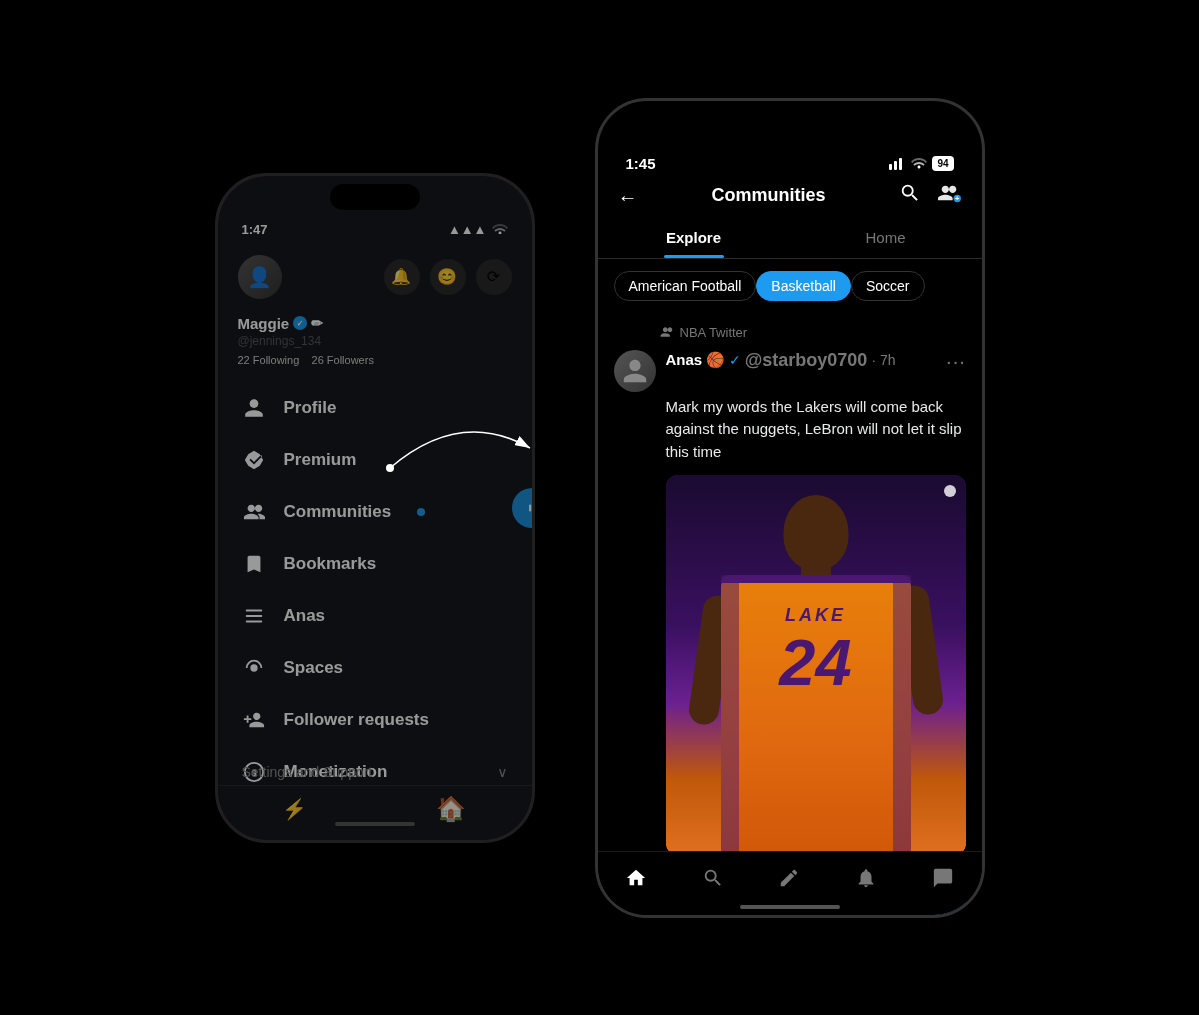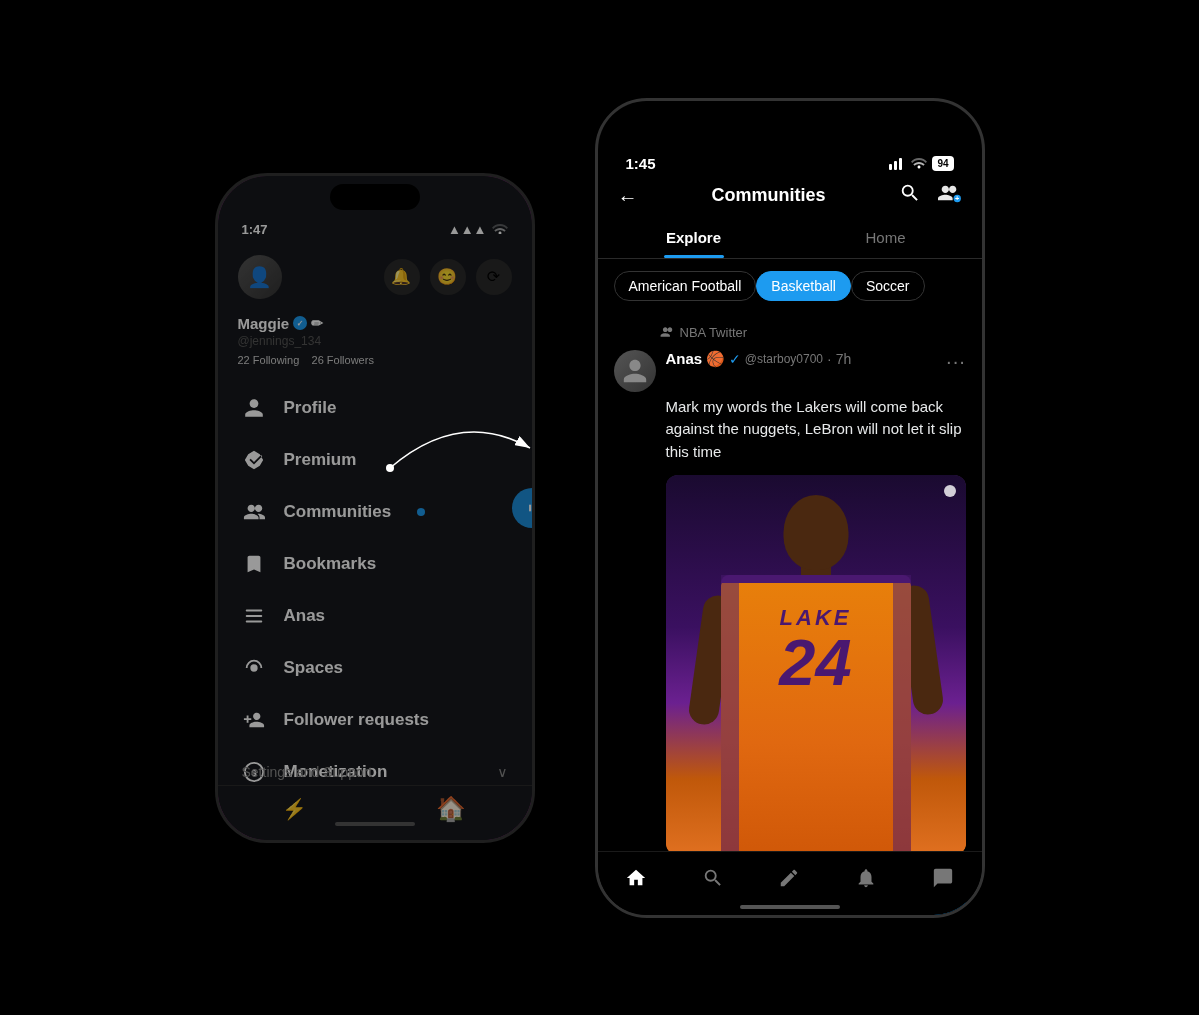--- a/index.html
+++ b/index.html
@@ -389,21 +389,22 @@
     }
 
     .tweet-name {
       color: #fff;
       font-size: 15px;
       font-weight: 700;
     }
 
     .tweet-handle {
       color: #777;
-      font-size: 12px;
+      font-size: 18px;
+      font-weight: bold;
     }
 
     .tweet-time {
       color: #777;
       font-size: 14px;
     }
 
     .tweet-menu {
       margin-left: auto;
       color: #777;
@@ -812,21 +813,21 @@
             <div style="position:absolute;inset:0;background:linear-gradient(180deg,#1a0a30 0%,#3a1060 40%,#6b2090 60%,#c0580a 80%,#e07020 100%);"></div>
 
             <div style="position:absolute;bottom:0;left:50%;transform:translateX(-50%);width:260px;height:370px;">
 
               <div style="position:absolute;top:10px;left:50%;transform:translateX(-50%);width:65px;height:75px;background:#4a2810;border-radius:50% 50% 45% 45%;z-index:3;"></div>
 
               <div style="position:absolute;top:78px;left:50%;transform:translateX(-50%);width:30px;height:25px;background:#4a2810;z-index:2;"></div>
 
               <div style="position:absolute;top:90px;left:50%;transform:translateX(-50%);width:190px;height:280px;background:linear-gradient(180deg,#e8800a 0%,#e06810 60%,#d05808 100%);border-radius:12px 12px 0 0;z-index:2;">
 
-                <div style="position:absolute;top:30px;left:50%;transform:translateX(-50%);font-size:22px;font-weight:900;color:#4a1870;font-style:italic;letter-spacing:3px;white-space:nowrap;">LAKE</div>
+                <div style="position:absolute;top:30px;left:50%;transform:translateX(-50%);font-size:18px;font-weight:900;color:#4a1870;font-style:italic;letter-spacing:3px;white-space:nowrap;">LAKE</div>
 
                 <div style="position:absolute;top:55px;left:50%;transform:translateX(-50%);font-size:65px;font-weight:900;color:#4a1870;font-style:italic;line-height:1;">24</div>
 
                 <div style="position:absolute;top:0;left:0;right:0;height:8px;background:#4a1870;border-radius:12px 12px 0 0;"></div>
 
                 <div style="position:absolute;top:0;left:0;width:18px;height:100%;background:#4a1870;opacity:0.5;"></div>
                 <div style="position:absolute;top:0;right:0;width:18px;height:100%;background:#4a1870;opacity:0.5;"></div>
               </div>
 
               <div style="position:absolute;top:110px;left:10px;width:30px;height:130px;background:#4a2810;border-radius:15px;transform:rotate(8deg);z-index:1;"></div>

